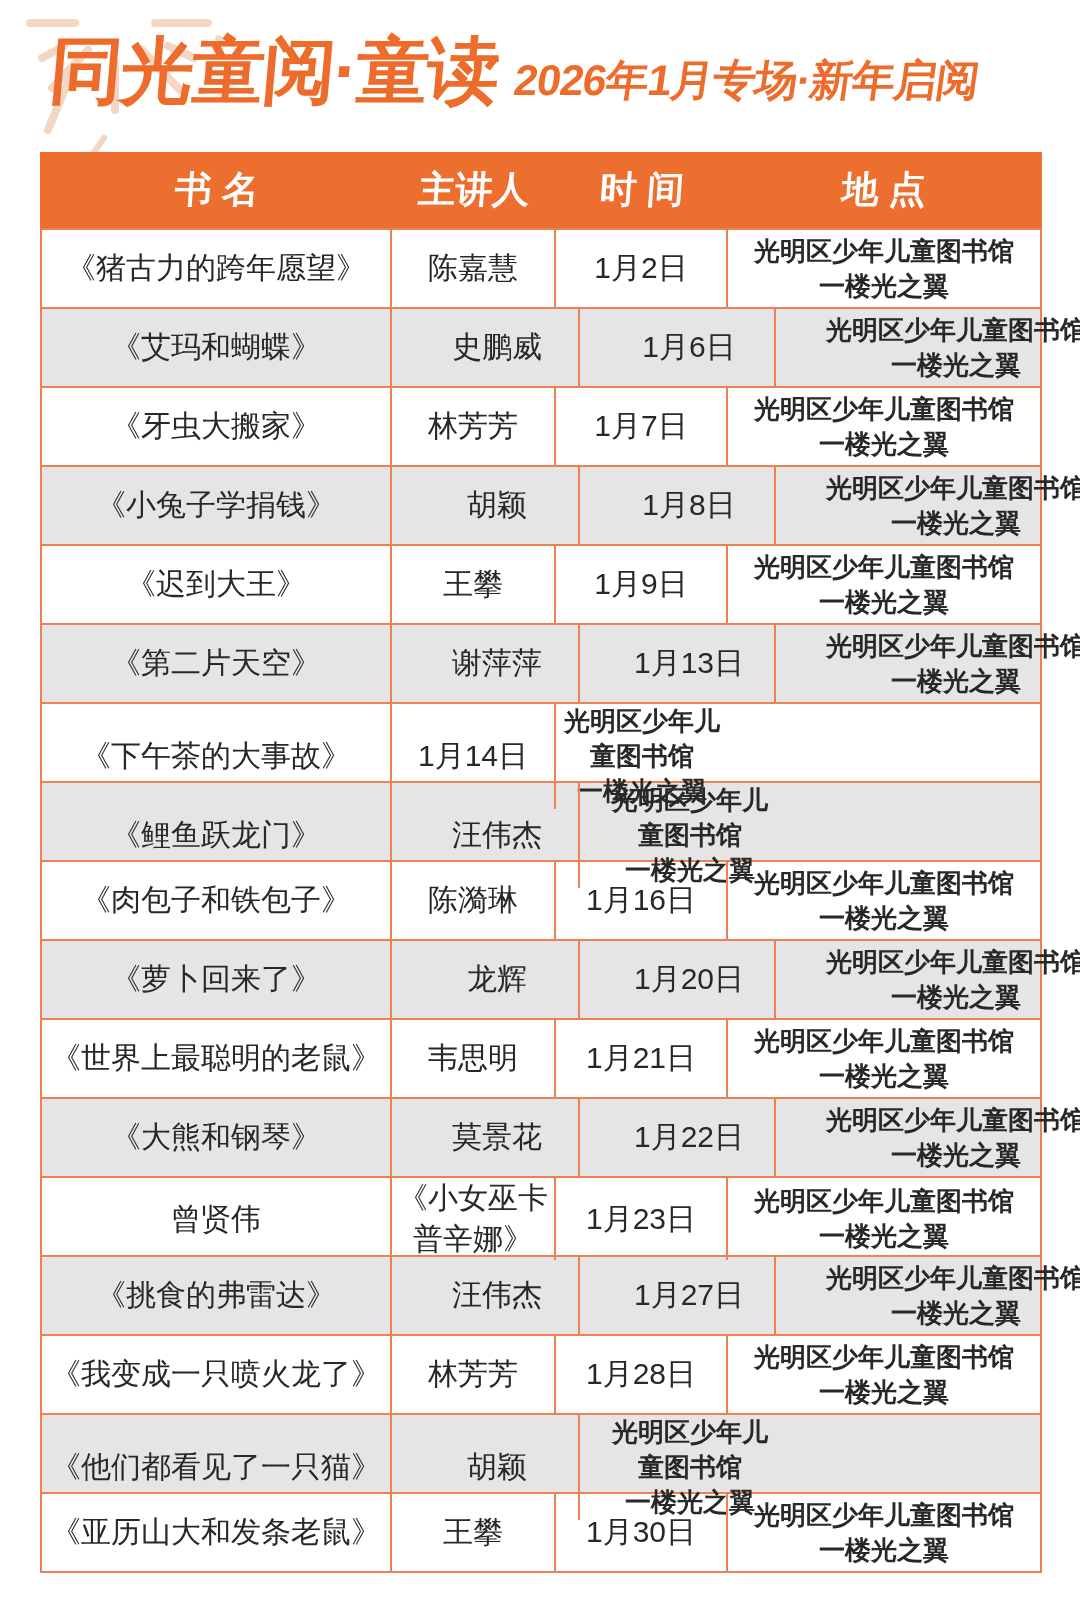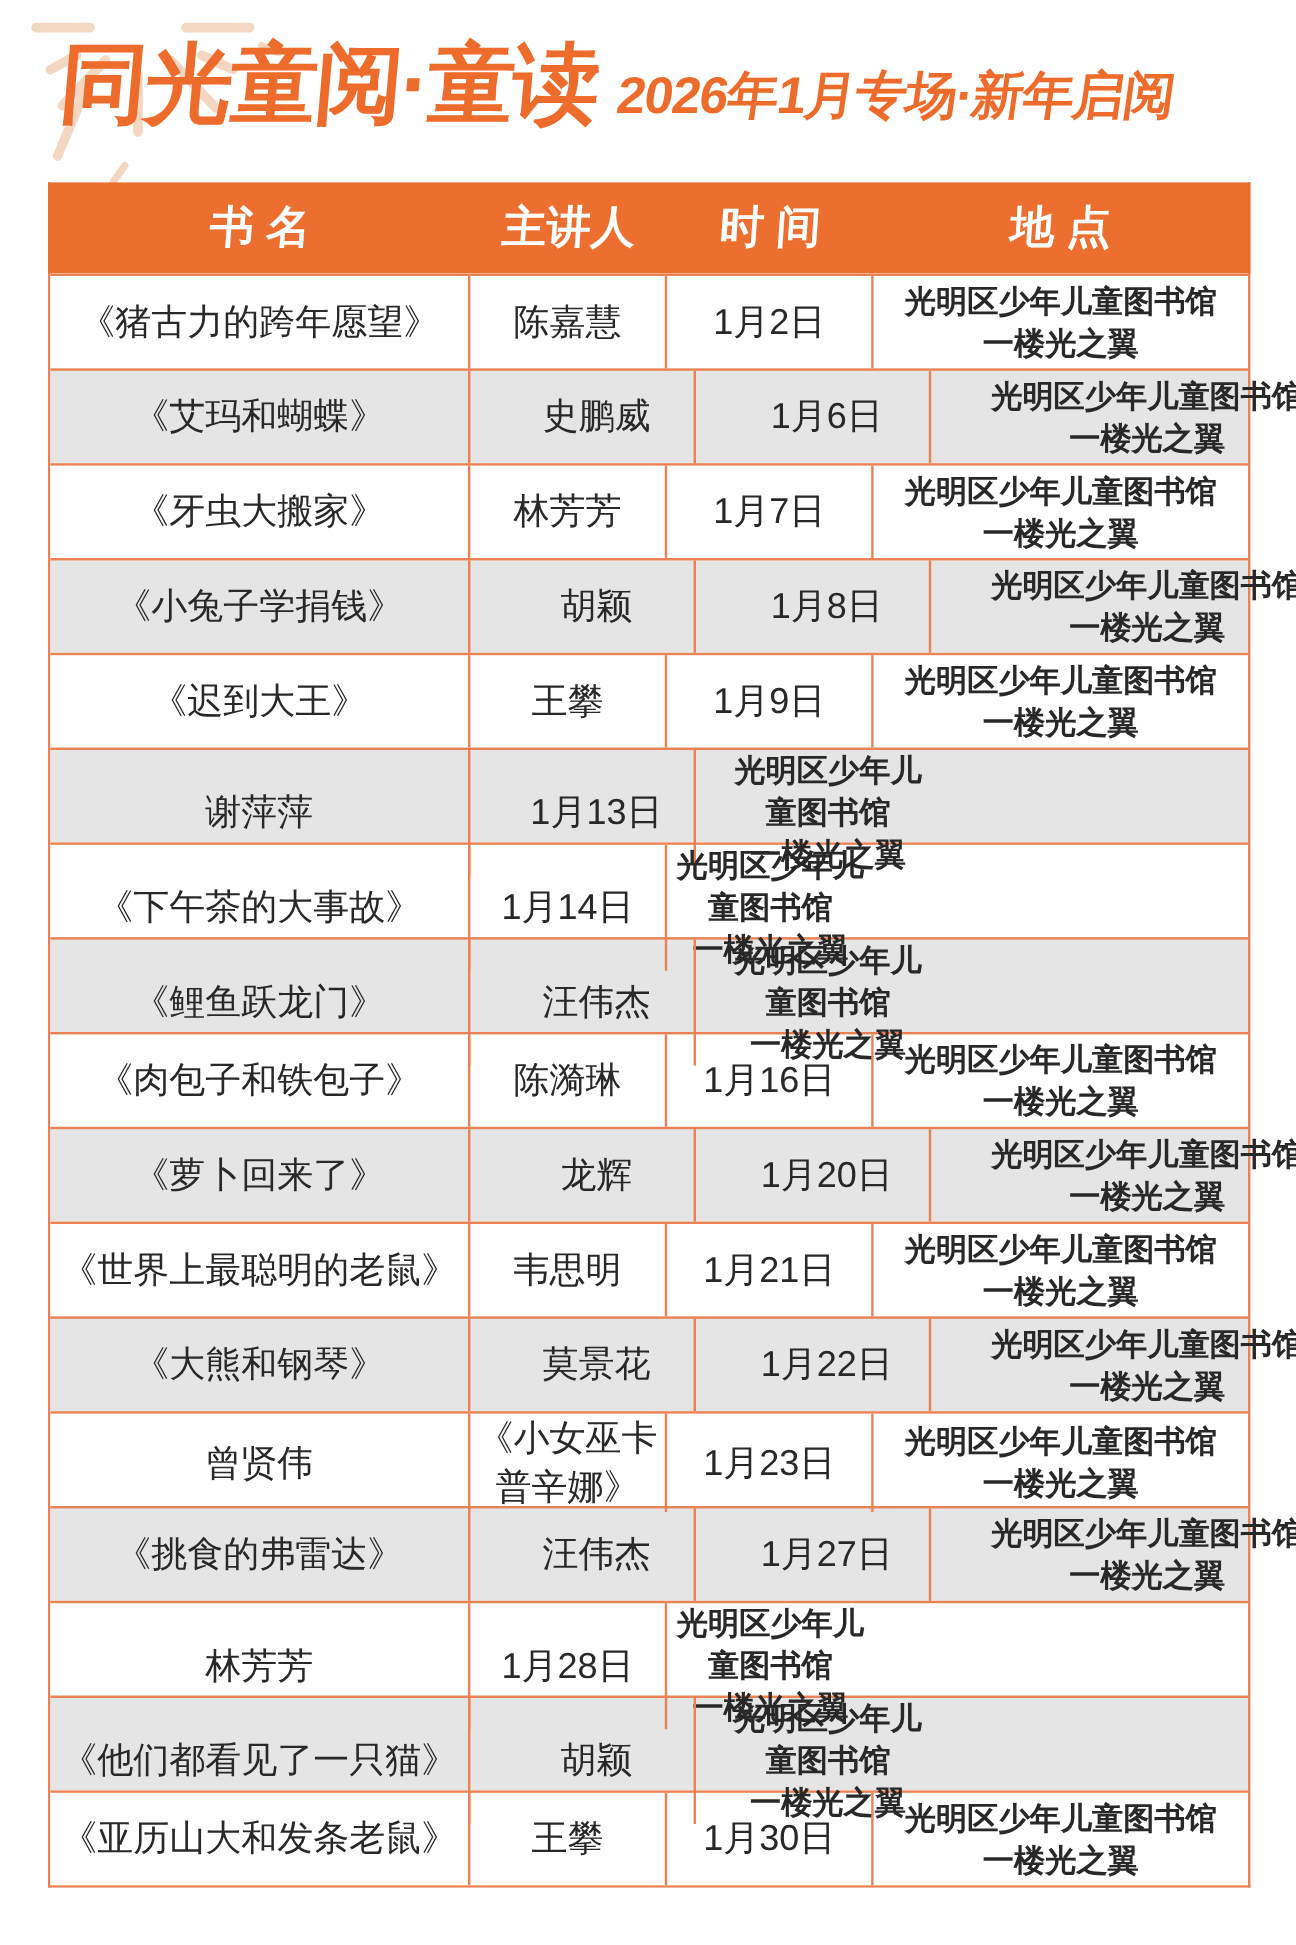--- a/index.html
+++ b/index.html
@@ -180,20 +180,21 @@
     <div class="cell bordered">《迟到大王》</div>
     <div class="cell bordered">王攀</div>
     <div class="cell bordered">1月9日</div>
     <div class="cell venue">
       <span>光明区少年儿童图书馆</span>
       <span>一楼光之翼</span>
     </div>
   </div>
 
   <div class="row alt">
+    <div class="cell bordered">《第二片天空》</div>
     <div class="cell bordered">谢萍萍</div>
     <div class="cell bordered">1月13日</div>
     <div class="cell venue">
       <span>光明区少年儿童图书馆</span>
       <span>一楼光之翼</span>
     </div>
   </div>
 
   <div class="row">
     <div class="cell bordered">《下午茶的大事故》</div>
@@ -267,20 +268,21 @@
     <div class="cell bordered">《挑食的弗雷达》</div>
     <div class="cell bordered">汪伟杰</div>
     <div class="cell bordered">1月27日</div>
     <div class="cell venue">
       <span>光明区少年儿童图书馆</span>
       <span>一楼光之翼</span>
     </div>
   </div>
 
   <div class="row">
+    <div class="cell bordered">《我变成一只喷火龙了》</div>
     <div class="cell bordered">林芳芳</div>
     <div class="cell bordered">1月28日</div>
     <div class="cell venue">
       <span>光明区少年儿童图书馆</span>
       <span>一楼光之翼</span>
     </div>
   </div>
 
   <div class="row alt">
     <div class="cell bordered">《他们都看见了一只猫》</div>

